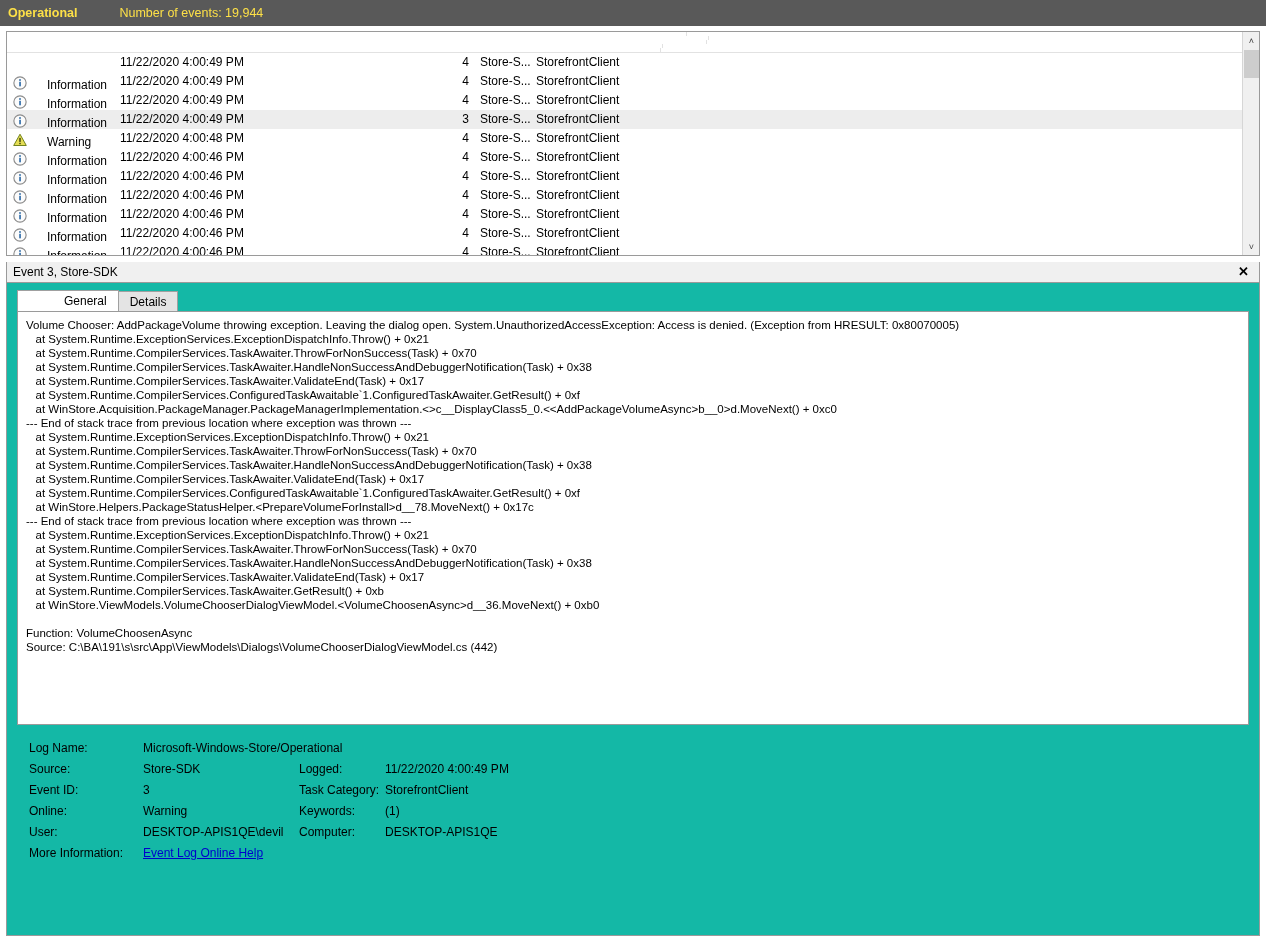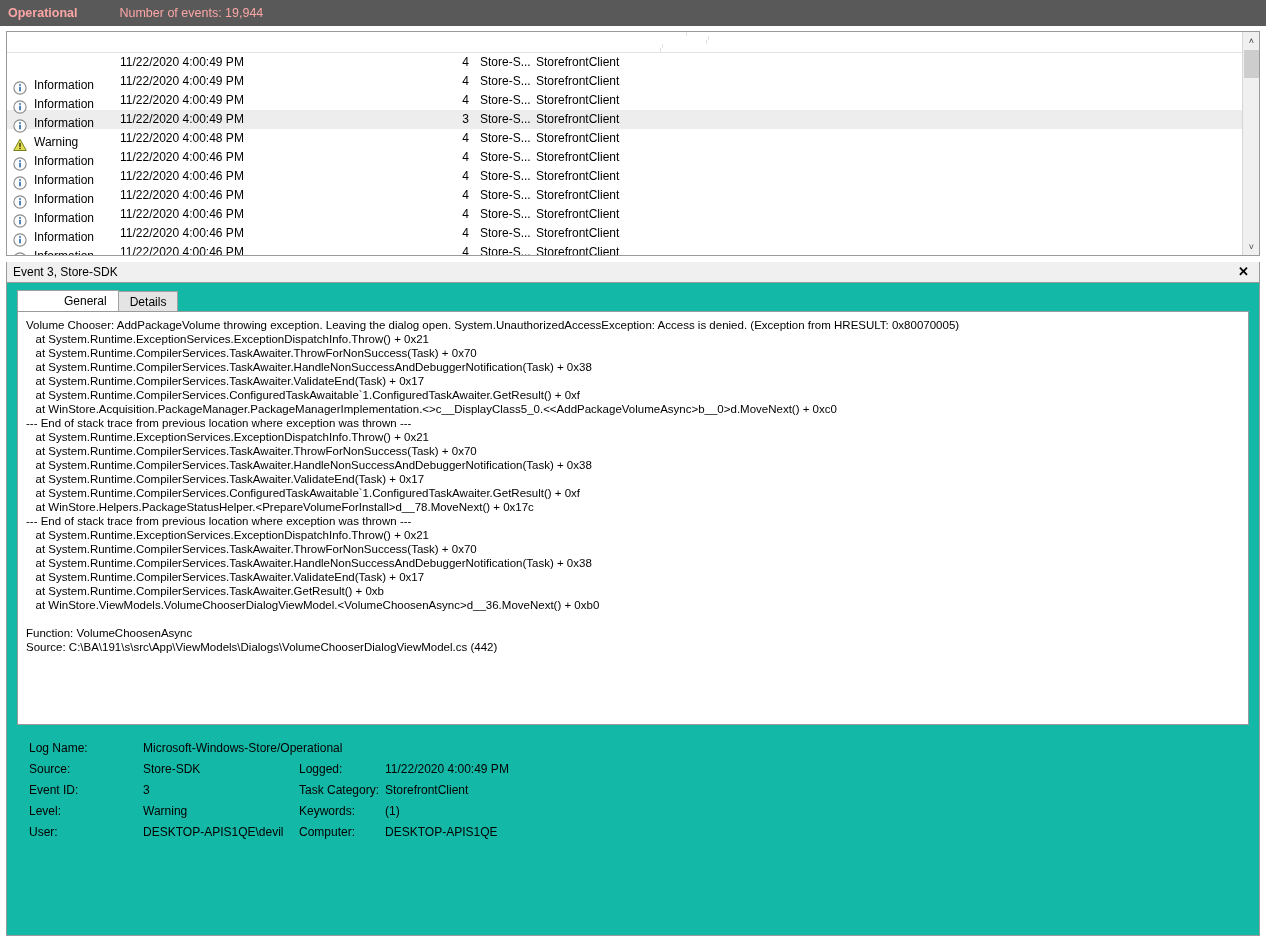--- a/index.html
+++ b/index.html
@@ -14,21 +14,21 @@
     font-size: 12px;
     color: #000000;
     overflow: hidden;
     position: relative;
   }
 
   
   .titlebar {
     height: 26px;
     background: #595959;
-    color: #fca5a5;
+    color: #fde047;
     display: flex;
     align-items: center;
     padding: 0 8px;
     box-sizing: border-box;
     font-size: 12.5px;
   }
   .titlebar .log-name {
     font-weight: bold;
     margin-right: 18px;
   }
@@ -89,21 +89,21 @@
     white-space: nowrap;
   }
   .row.selected { background: #ededed; }
   .cell {
     box-sizing: border-box;
     padding: 0 5px;
     height: 19px;
     line-height: 19px;
     overflow: hidden;
   }
-  .c-level   { width: 108px; display: flex; align-items: flex-end; gap: 7px; padding-left: 6px; margin-top: 46px;}
+  .c-level   { width: 108px; display: flex; align-items: flex-start; gap: 20px; padding-left: 6px; margin-top: 46px;}
   .c-date    { width: 152px; }
   .c-spacer  { width: 148px; }
   .c-eventid { width: 60px; text-align: right; padding-right: 6px; }
   .c-source  { width: 56px; }
   .c-task    { width: 400px; }
 
   .ico { width: 14px; height: 14px; flex: 0 0 14px; display:block; }
 
   
   .vscroll {
@@ -496,25 +496,29 @@
       <span class="m-label2">Logged:</span>
       <span class="m-value2">11/22/2020 4:00:49 PM</span>
     </div>
     <div class="meta-row">
       <span class="m-label">Event ID:</span>
       <span class="m-value">3</span>
       <span class="m-label2">Task Category:</span>
       <span class="m-value2">StorefrontClient</span>
     </div>
     <div class="meta-row">
-      <span class="m-label">Level:</span>
+      <span class="m-label">Online:</span>
       <span class="m-value">Warning</span>
       <span class="m-label2">Keywords:</span>
       <span class="m-value2">(1)</span>
     </div>
     <div class="meta-row">
       <span class="m-label">User:</span>
       <span class="m-value">DESKTOP-APIS1QE\devil</span>
       <span class="m-label2">Computer:</span>
       <span class="m-value2">DESKTOP-APIS1QE</span>
     </div>
+    <div class="meta-row">
+      <span class="m-label">More Information:</span>
+      <span class="link">Event Log Online Help</span>
+    </div>
   </div>
 </div>
 
 </body></html>

